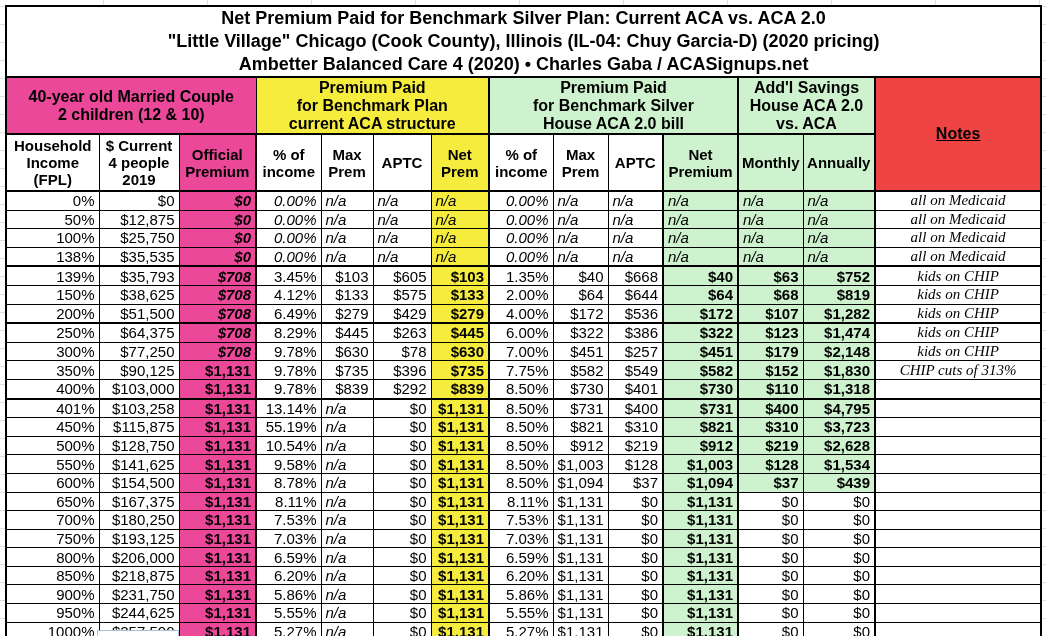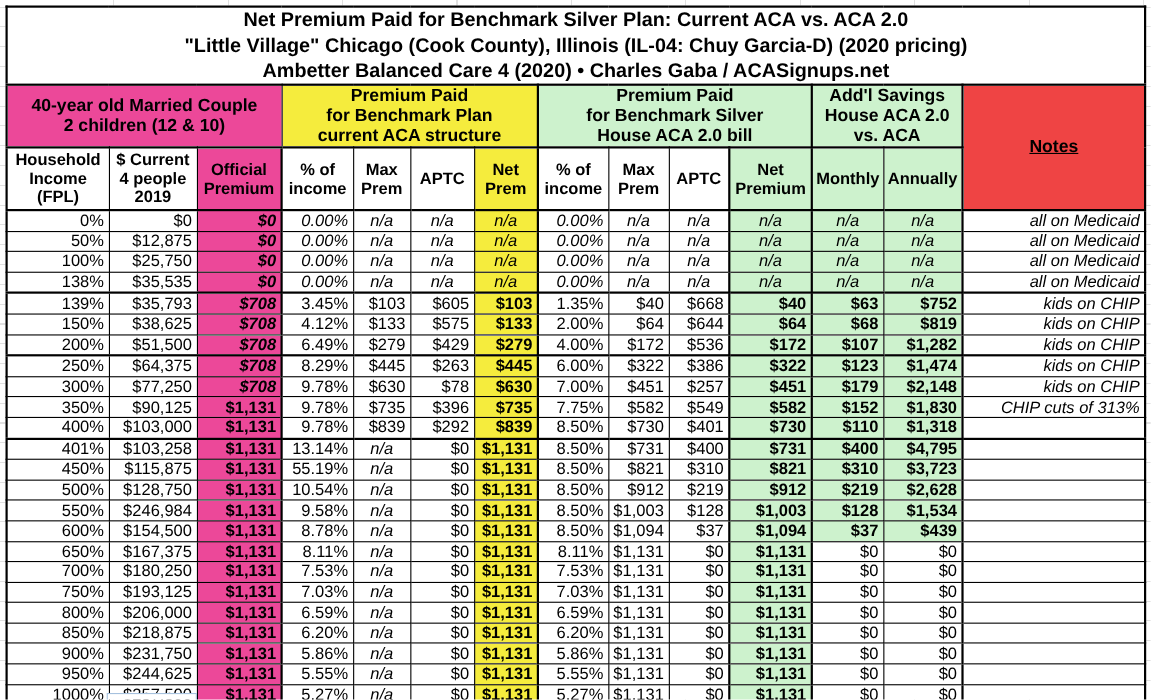--- a/index.html
+++ b/index.html
@@ -26,22 +26,22 @@
   }
   .section-row th{height:55px;font-size:16px;line-height:18px;text-align:center;border-bottom-width:2px;}
   .colhead-row th{height:55px;font-size:15px;line-height:17px;text-align:center;border-bottom-width:2px;margin-top:33px;}
   .notes-head{background:#ef4444;font-size:15px;border-bottom-width:2px;text-decoration:underline;}
   .bg-ly{background:#ec4899;}
   .bg-by{background:#f5ec3d;}
   .bg-lg{background:#cdf2cd;}
   .b{font-weight:bold;}
   .i{font-style:italic;}
   .r{text-align:right;}
-  .c-na{text-align:center;}
-  .notes{text-align:right;font-style:italic;}
+  .c-na{text-align:left;}
+  .notes{text-align:center;font-style:italic;font-family:Liberation Serif, serif;}
   .tr2{border-right-width:2px;}
   tr.tb2 td{border-bottom-width:2px;}
   .active-cell{
     position:absolute;left:97px;top:630px;width:80px;height:8px;
     border:1px solid #a6c1de;background:#ffffff;
   }
 </style>
 </head>
 <body>
 
@@ -366,21 +366,21 @@
           <td class="r">8.50%</td>
           <td class="r">$912</td>
           <td class="r tr2">$219</td>
           <td class="r tr2 bg-lg b">$912</td>
           <td class="r bg-lg b">$219</td>
           <td class="r tr2 bg-lg b">$2,628</td>
           <td class="notes"></td>
         </tr>
         <tr>
           <td class="r">550%</td>
-          <td class="r">$246,984</td>
+          <td class="r">$141,625</td>
           <td class="r tr2 bg-ly b">$1,131</td>
           <td class="r">9.58%</td>
           <td class="r i c-na">n/a</td>
           <td class="r">$0</td>
           <td class="r tr2 bg-by b">$1,131</td>
           <td class="r">8.50%</td>
           <td class="r">$1,003</td>
           <td class="r tr2">$128</td>
           <td class="r tr2 bg-lg b">$1,003</td>
           <td class="r bg-lg b">$128</td>

